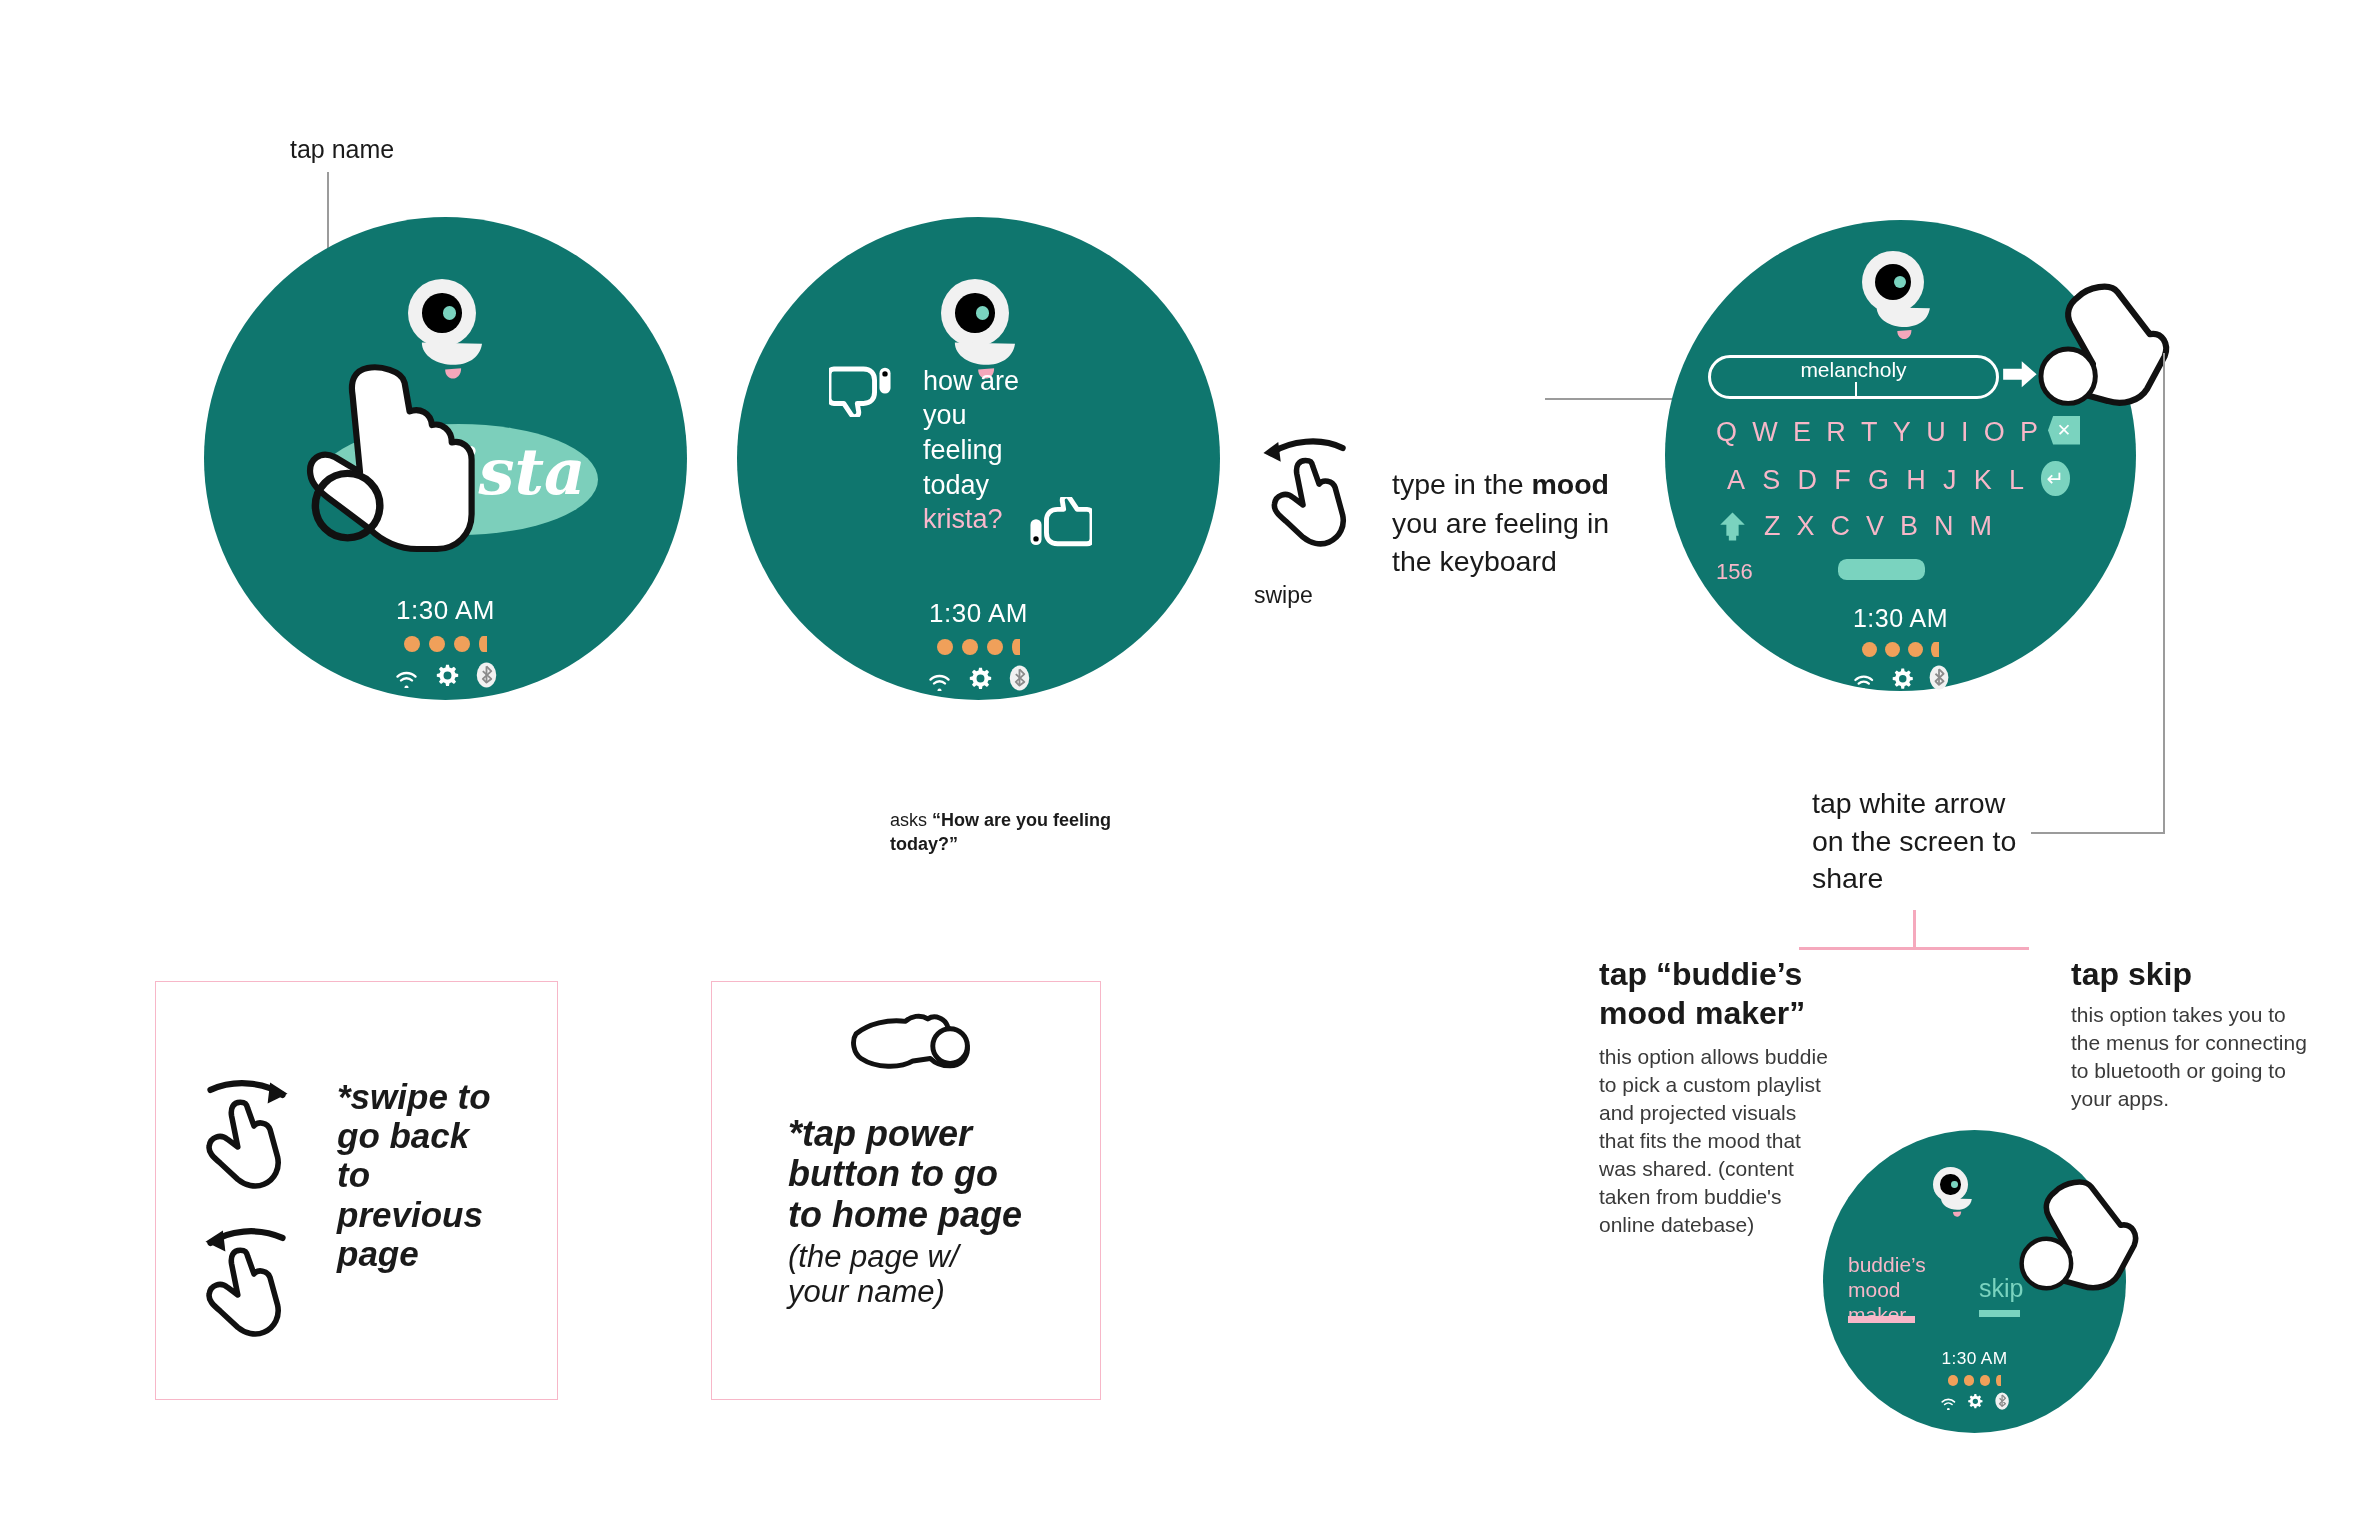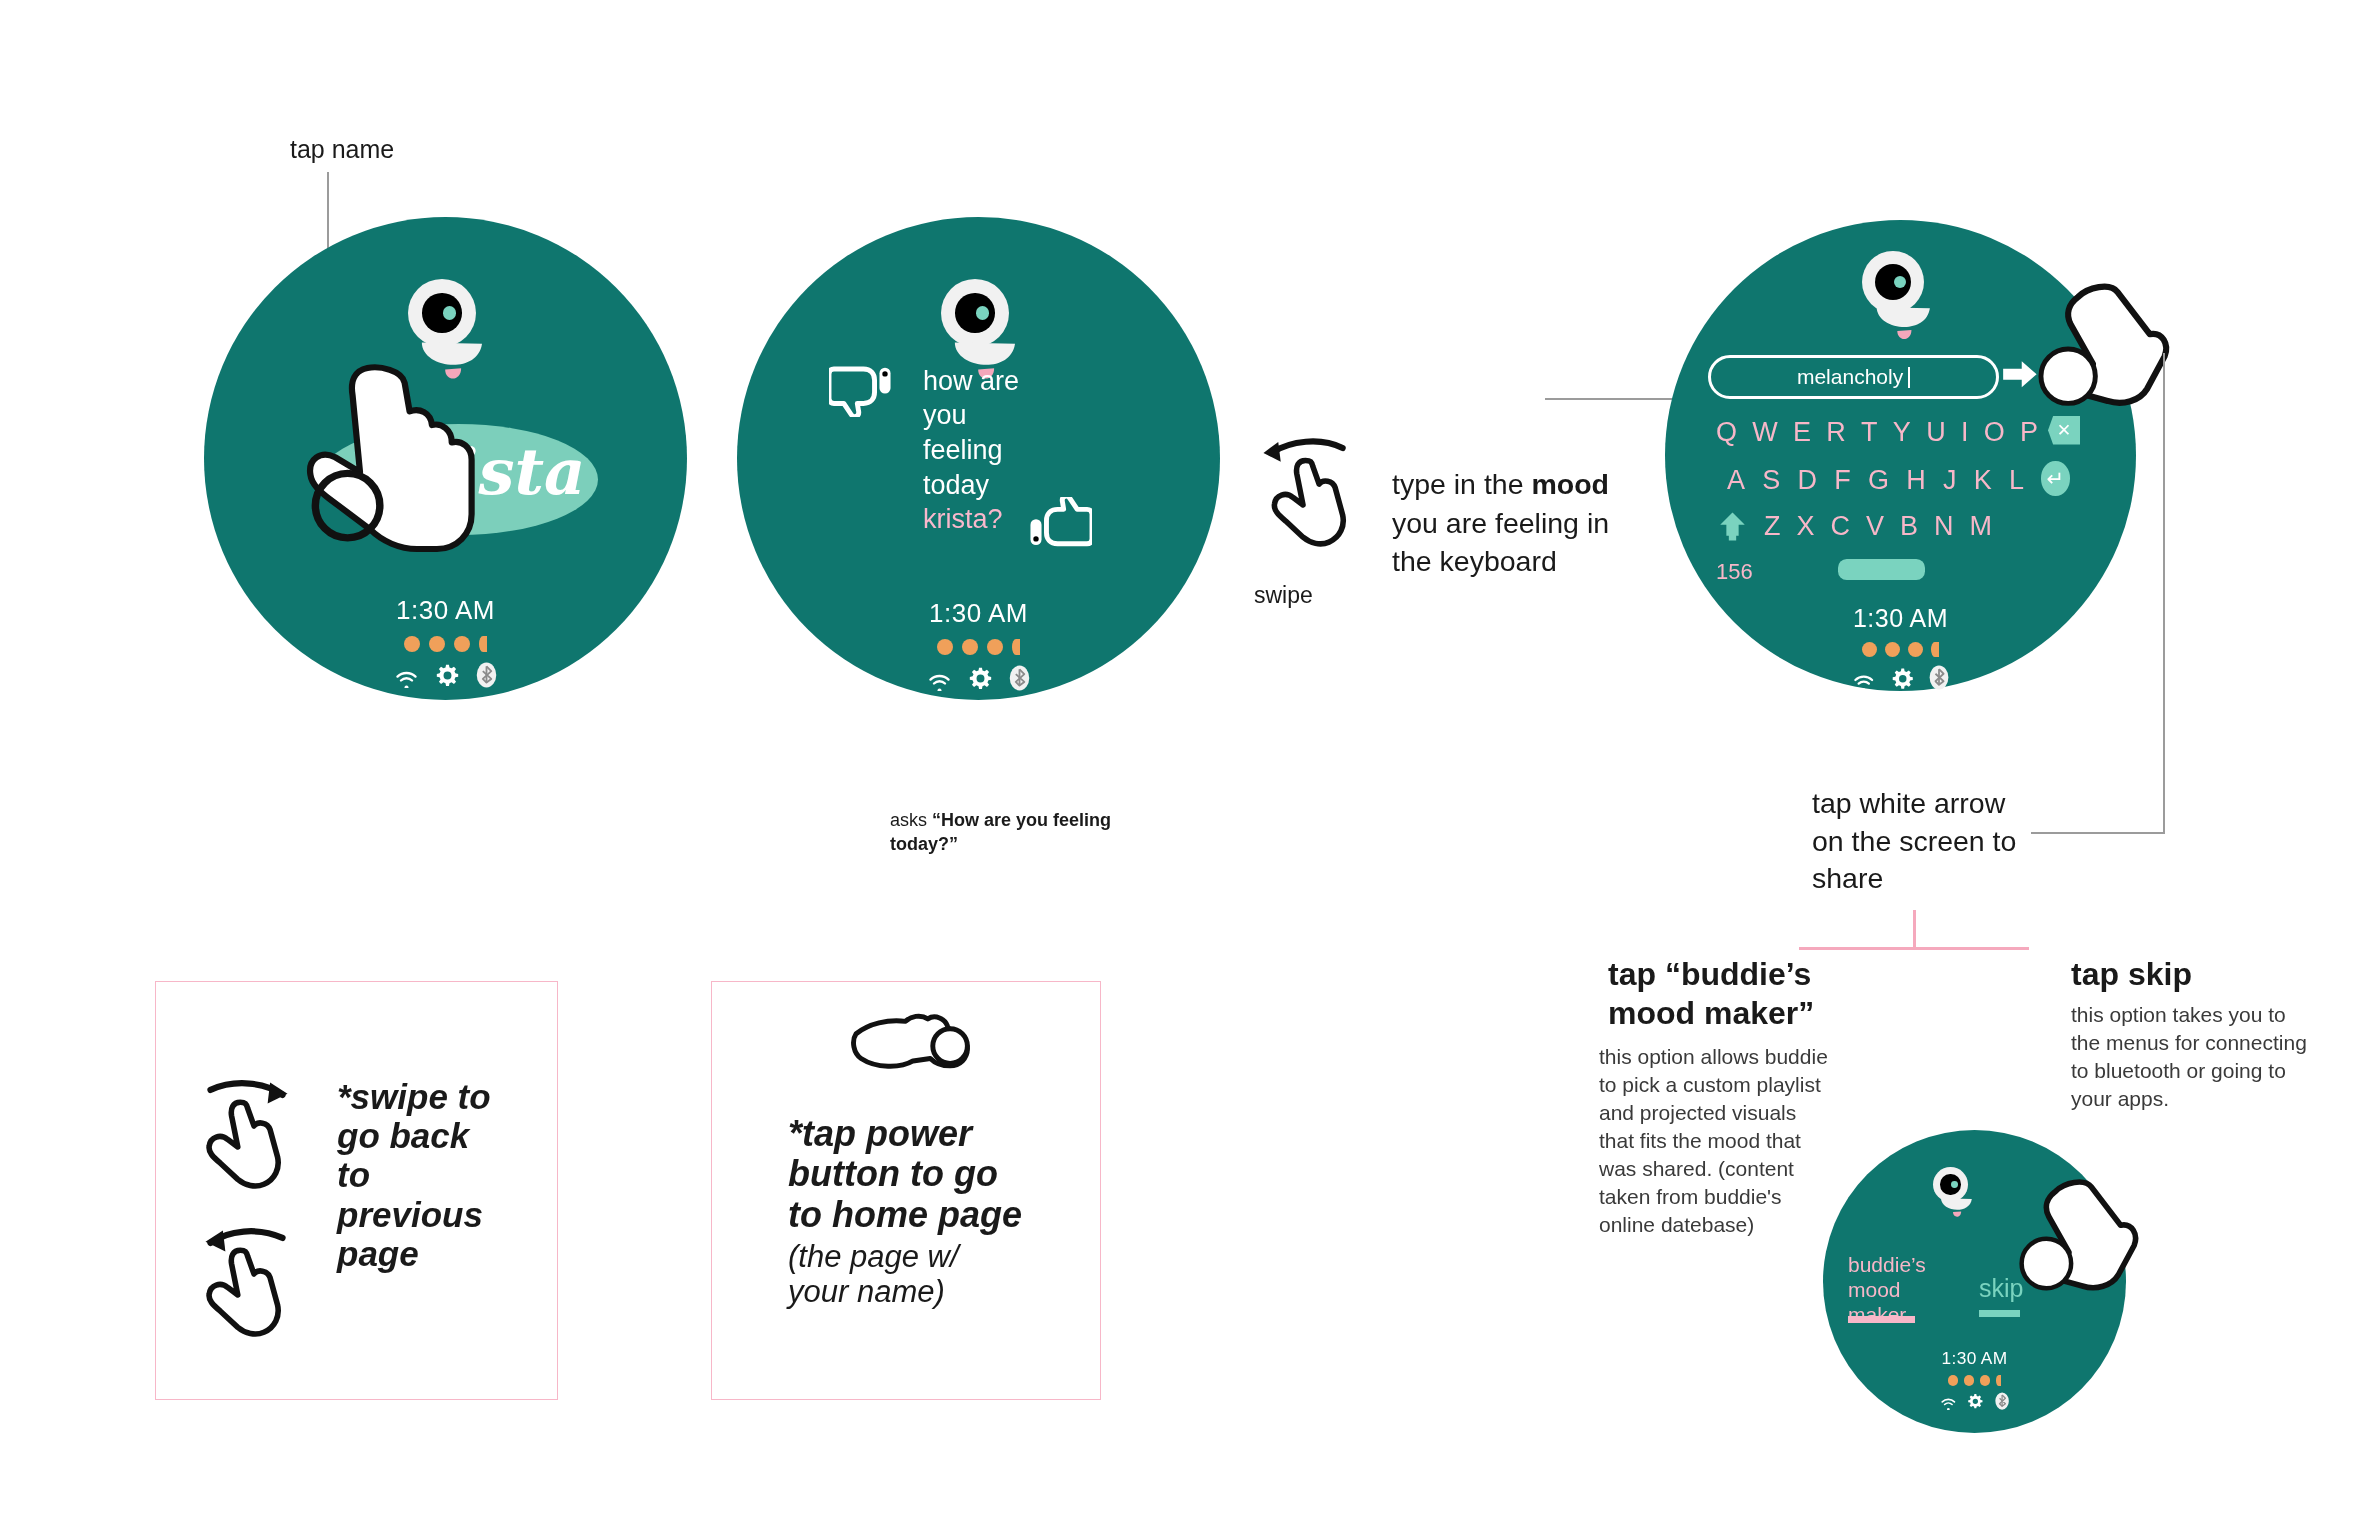--- a/index.html
+++ b/index.html
@@ -194,21 +194,21 @@
         <div class="eye-inner">
           <div class="pupil" style="width:34%;height:34%;margin-right:14%;"></div>
         </div>
       </div>
   </div>
   <svg class="abs" style="left:207px;top:85px;" width="68" height="38" viewBox="0 0 120 70">
     <path d="M6 4 C6 46, 96 58, 104 6 Z" fill="#f1f1f1"></path>
     <path d="M44 48 C44 68, 70 68, 70 46 Z" fill="#f4a7bb"></path>
   </svg>
 
-  <div class="kbfield" style="left:43px;top:135px;width:285px;height:38px;">
+  <div class="kbfield" style="left:43px;top:135px;width:285px;height:38px;flex-direction:column;">
     <span style="font-size:21px;">melancholy</span>
       <i class="caret" style="height:21px;"></i>
   </div>
 
   <svg class="abs" style="left:338px;top:140px;" width="35" height="28.5" viewBox="0 0 28 23">
     <path d="M0 7 h15 V1 l12 10.5 L15 22 v-6 H0 Z" fill="#fff"></path>
   </svg>
 
   <div class="kbrow" style="left:51px;top:197px;width:322px;justify-content:space-between;">
     <span class="key" style="font-size:27px;">Q</span>
@@ -332,21 +332,21 @@
 </svg>
 <div class="boxtext" style="left:788px;top:1114px;font-size:36px;white-space:pre-line;width:322px;">*tap power
 button to go
 to home page</div>
 <div class="boxtext sub" style="left:788px;top:1240px;font-size:31px;font-weight:400;white-space:pre-line;width:322px;">(the page w/
 your name)</div>
 
 <div class="pinkline" style="left:1913px;top:910px;width:2.5px;height:40px;"></div>
 <div class="pinkline" style="left:1799px;top:947px;width:230px;height:2.5px;"></div>
 
-<div class="anno" style="left:1599px;top:955px;font-size:32px;font-weight:700;line-height:1.22;width:272px;margin-left:9px;">tap “buddie’s
+<div class="anno" style="left:1599px;top:955px;font-size:32px;font-weight:700;line-height:1.22;width:272px;">tap “buddie’s
 mood maker”</div>
 <div class="anno" style="left:1599px;top:1043px;font-size:21px;line-height:1.33;width:248px;color:#3a3a3a;">this option allows buddie
 to pick a custom playlist
 and projected visuals
 that fits the mood that
 was shared. (content
 taken from buddie's
 online datebase)</div>
 
 <div class="anno" style="left:2071px;top:955px;font-size:32px;font-weight:700;line-height:1.22;width:260px;">tap skip</div>

